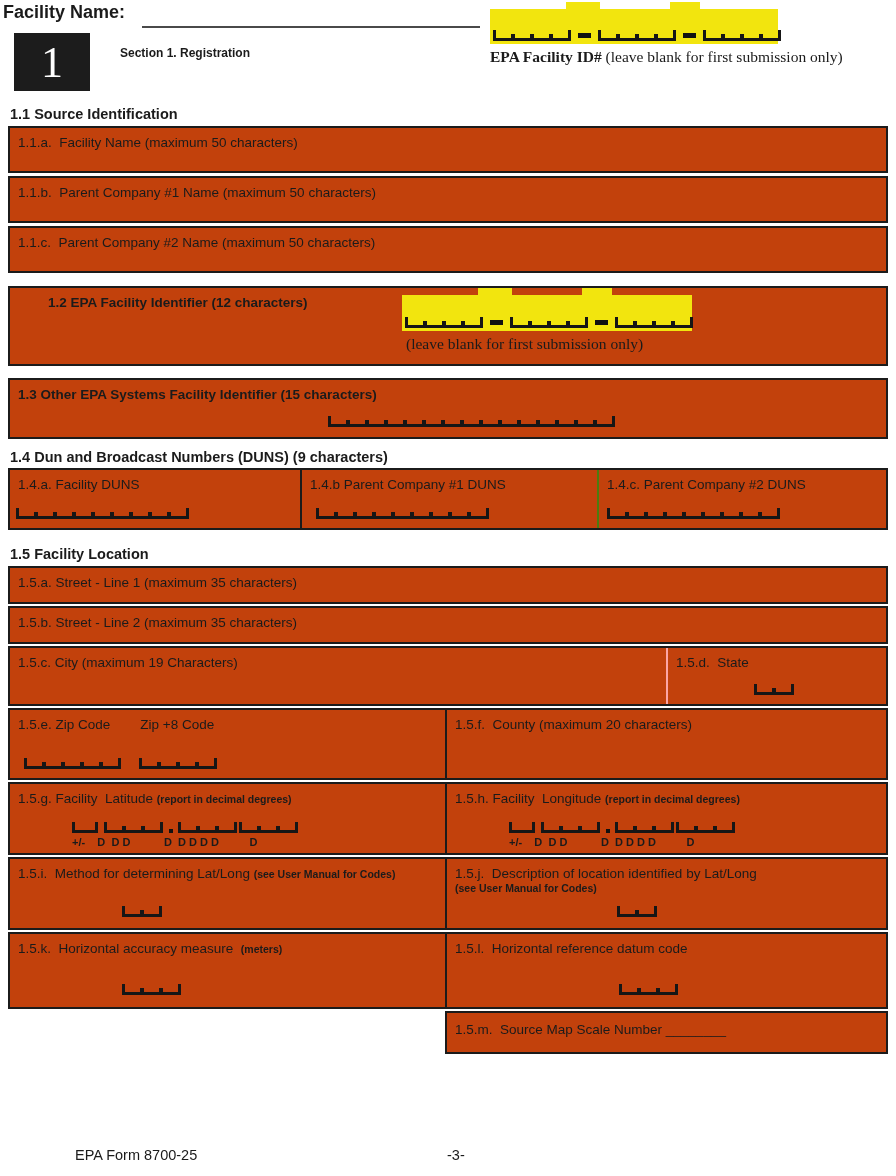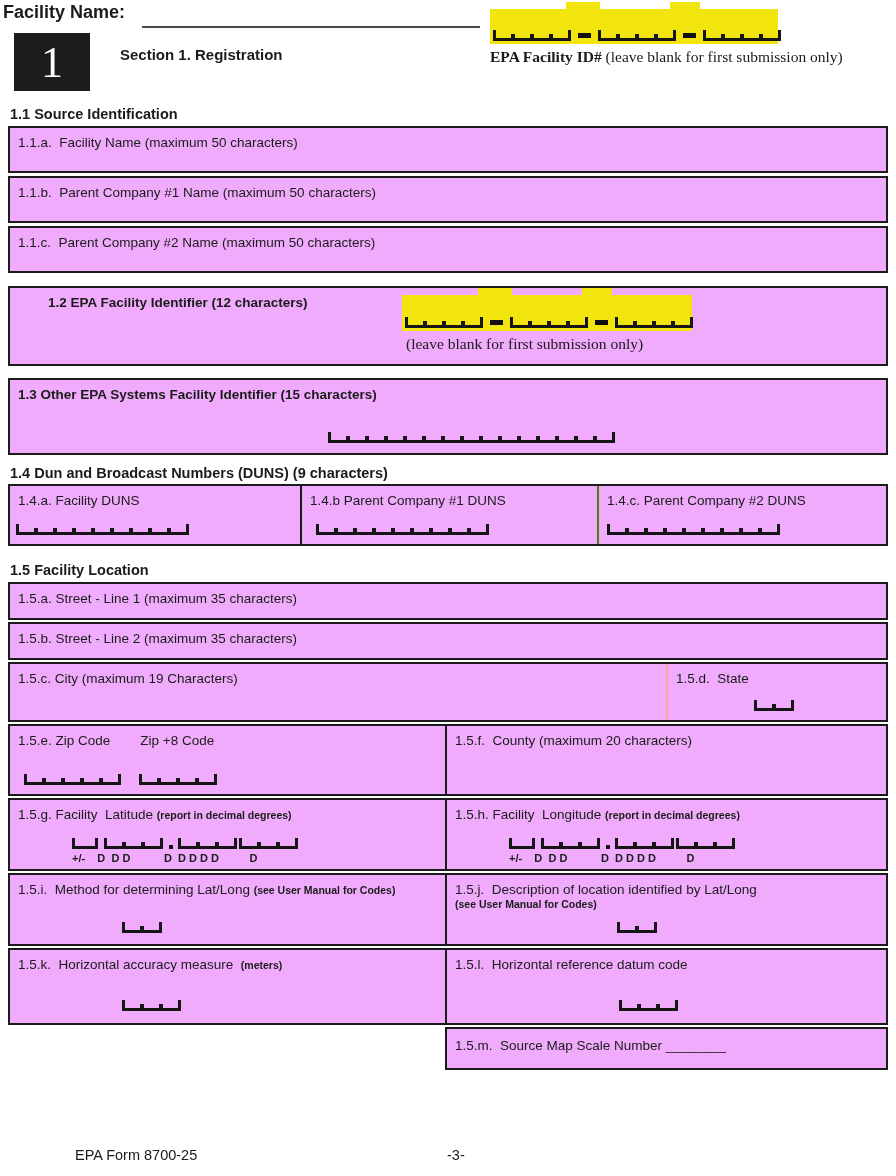--- a/index.html
+++ b/index.html
@@ -10,26 +10,26 @@
   .fn-label{position:absolute;left:3px;top:2px;font-size:18px;font-weight:bold;}
   .fn-line{position:absolute;left:142px;top:26px;width:338px;height:0;border-top:2px solid #4a4a4a;}
   .hl-top{position:absolute;left:490px;top:9px;width:288px;height:35px;background:#f2e50e;}
   .hl-bump{position:absolute;top:-7px;height:8px;background:#f2e50e;}
   .bump1{left:76px;width:34px;}
   .bump2{left:180px;width:30px;}
   .epa-cap{position:absolute;left:490px;top:48px;font-family:"Liberation Serif",serif;font-size:15.5px;white-space:pre;}
   .epa-cap b{font-weight:bold;}
   .badge{position:absolute;left:14px;top:33px;width:76px;height:58px;background:#1c1c1c;color:#fff;
          display:flex;align-items:center;justify-content:center;font-family:"Liberation Serif",serif;font-size:44px;}
-  .sec-title{position:absolute;left:120px;top:46px;font-size:15px;font-weight:bold;}
+  .sec-title{position:absolute;left:120px;top:46px;font-size:12px;font-weight:bold;}
 
   
   .body{position:absolute;left:8px;top:106px;width:880px;}
   .sec-h{font-size:14.5px;font-weight:bold;line-height:17px;margin:0 0 3px 2px;white-space:pre-wrap;}
-  .bx{border:2px solid #1b1b1b;box-sizing:border-box;position:relative;background:#f0abfc;}
+  .bx{border:2px solid #1b1b1b;box-sizing:border-box;position:relative;background:#c2410c;}
   .box-label{font-size:13.5px;padding:6px 6px 0 8px;white-space:pre-wrap;line-height:17px;}
   .small{font-size:10.5px;font-weight:bold;}
   .blk{display:block;padding-left:8px;font-size:10.5px;font-weight:bold;}
   .fill{position:absolute;left:0;right:0;top:24px;bottom:0;}
 
   
   .comb{display:inline-flex;align-items:flex-end;border-bottom:3px solid #161616;height:9px;}
   .comb i{display:block;}
   .comb .tk{width:4px;height:4px;background:#161616;}
   .comb .tk.end{width:3px;height:8px;}
@@ -41,21 +41,21 @@
   .gap6{width:6px;} .gap2{width:2px;} .gap18{width:18px;}
 
   .idcomb{position:absolute;left:3px;bottom:3px;}
 
   
   .s12{height:80px;margin-top:13px;}
   .hl-12{position:absolute;left:392px;top:7px;width:290px;height:36px;background:#f2e50e;}
   .cap-12{position:absolute;left:396px;top:47px;font-family:"Liberation Serif",serif;font-size:15.5px;}
 
   
-  .s13{height:77px;margin-top:12px;}
+  .s13{height:61px;margin-top:12px;}
   .comb-13{position:absolute;left:318px;bottom:10px;}
 
   
   .row14{display:flex;height:62px;margin-top:2px;}
   .col{position:relative;box-sizing:border-box;}
   .c141{flex:0 0 290px;}
   .c142{flex:0 0 297px;border-left:2px solid #1b1b1b;}
   .c143{flex:0 0 293px;border-left:2px solid #4d7c0f;}
   .cmb14{position:absolute;bottom:9px;}
 

